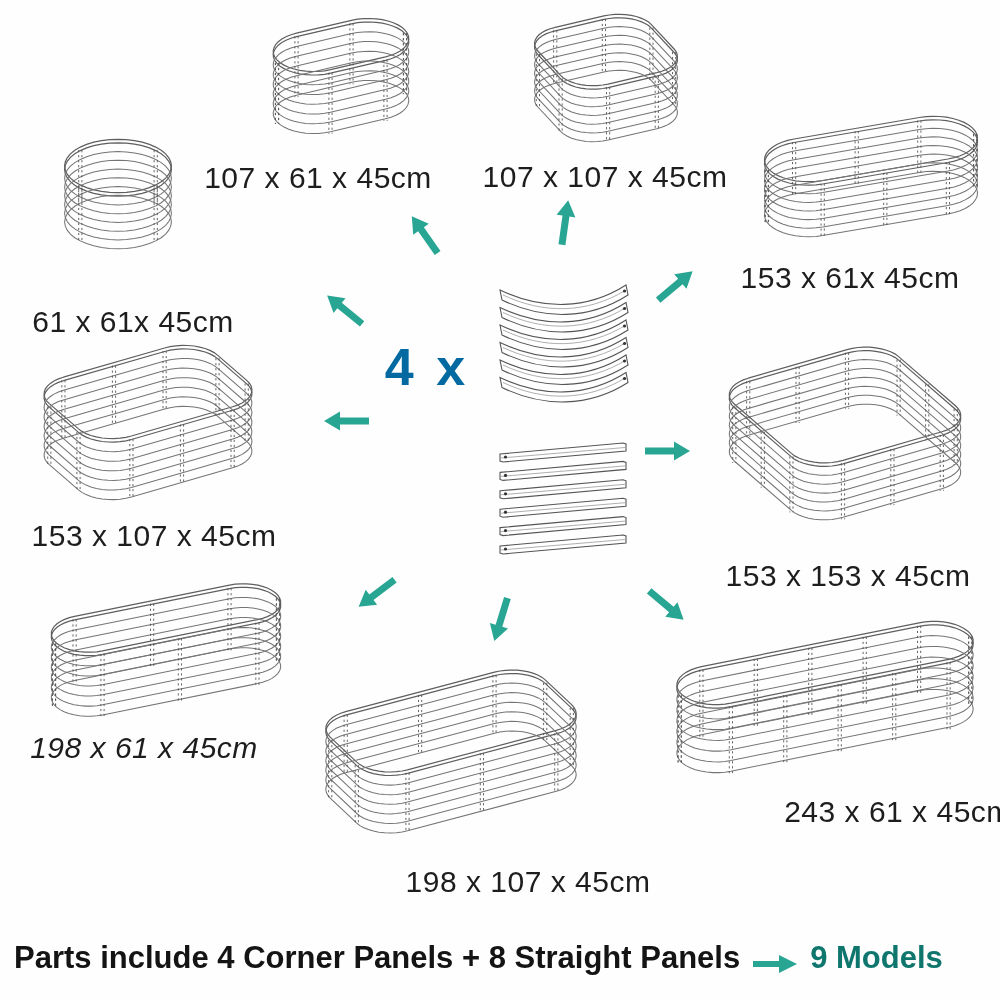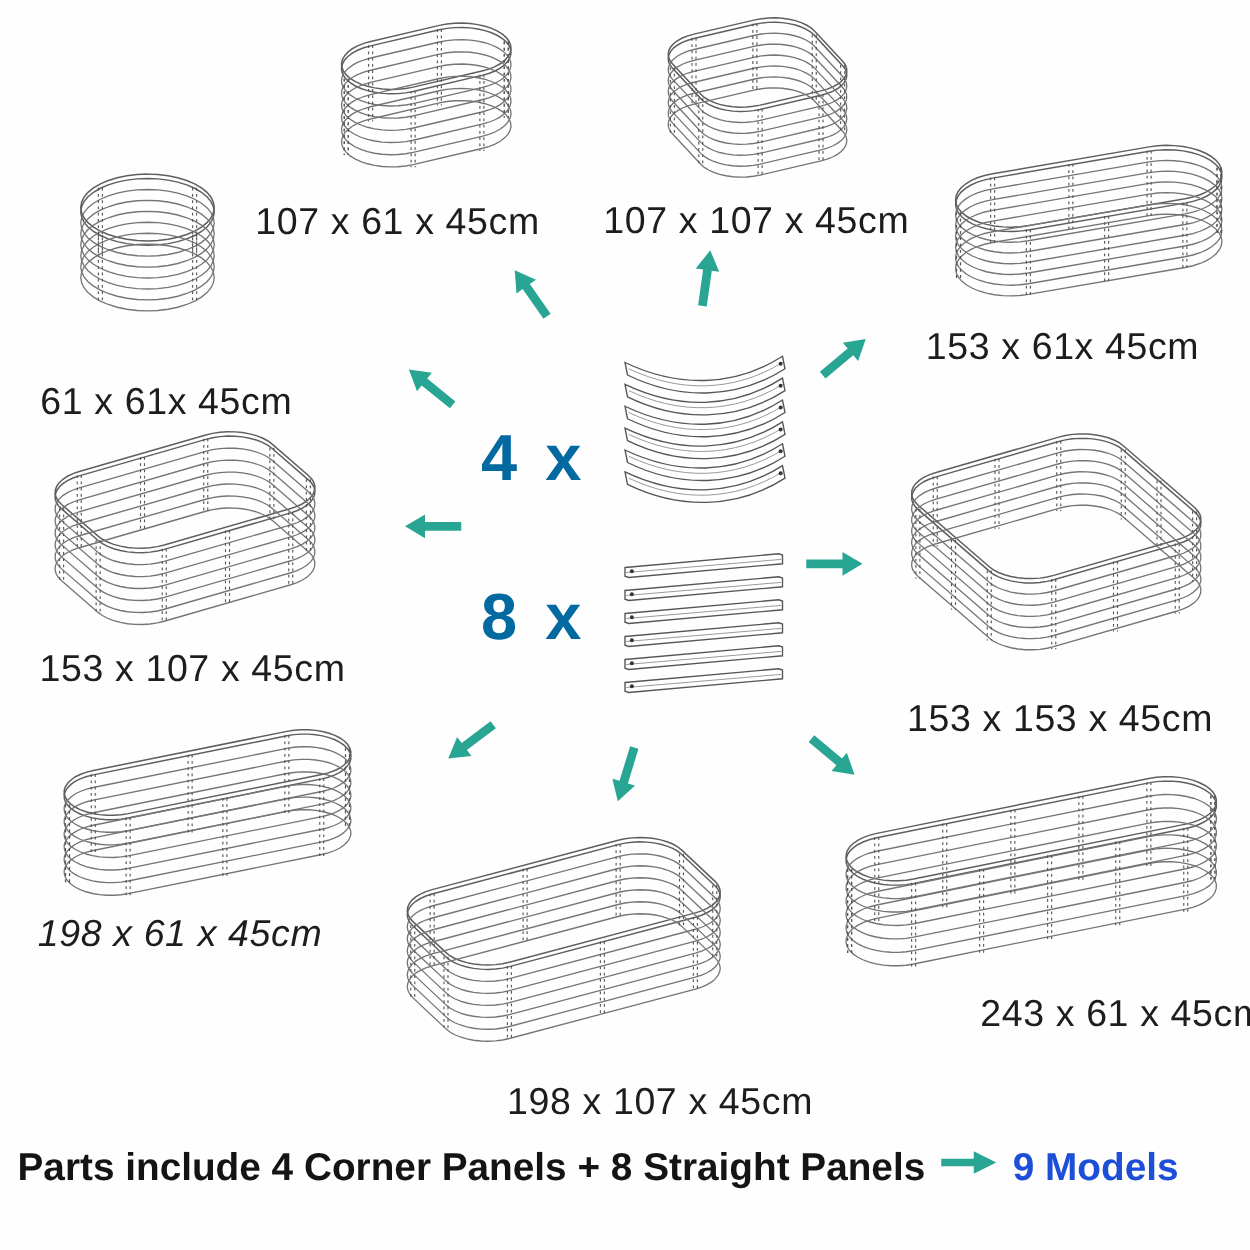--- a/index.html
+++ b/index.html
@@ -10,24 +10,24 @@
   #scene{position:absolute;left:0;top:0;}
   .bed-label{
     position:absolute;transform:translateX(-50%);
     font-size:30px;color:#1d1d1d;white-space:nowrap;letter-spacing:0.5px;
   }
   .count-label{
     position:absolute;transform:translate(-50%,-50%);
     font-size:52px;font-weight:bold;color:#0369a1;letter-spacing:4px;white-space:nowrap;
   }
   .footer{
-    position:absolute;left:14px;top:916px;display:flex;align-items:flex-start;gap:12px;
+    position:absolute;left:14px;top:916px;display:flex;align-items:flex-end;gap:12px;
     font-size:31px;font-weight:bold;color:#141414;white-space:nowrap;
   }
-  .footer .blue{color:#1d4ed8;}
+  .footer .blue{color:#0f766e;margin-top:24px;}
   .f-arrow{flex:0 0 auto;margin-top:2px;}
 </style>
 </head>
 <body>
 
 <div class="stage">
   <svg id="scene" width="1000" height="1000" viewBox="0 0 1000 1000">
       <g>
         <path d="M118.0,139.3L118.0,139.3L118.0,139.3L126.3,139.6L134.5,140.6L142.2,142.2L149.4,144.4L155.7,147.1L161.2,150.3L165.6,153.9L168.8,157.8L170.7,161.8L171.4,166.0L171.4,166.0L171.4,166.0L170.7,170.2L168.8,174.2L165.6,178.1L161.2,181.7L155.7,184.9L149.4,187.6L142.2,189.8L134.5,191.4L126.3,192.4L118.0,192.7L118.0,192.7L118.0,192.7L109.7,192.4L101.5,191.4L93.8,189.8L86.6,187.6L80.3,184.9L74.8,181.7L70.4,178.1L67.2,174.2L65.3,170.2L64.6,166.0L64.6,166.0L64.6,166.0L65.3,161.8L67.2,157.8L70.4,153.9L74.8,150.3L80.3,147.1L86.6,144.4L93.8,142.2L101.5,140.6L109.7,139.6L118.0,139.3Z" fill="none" stroke="#5e5e5e" stroke-width="1.2"></path>
         <path d="M118.0,142.8L118.0,142.8L118.0,142.8L126.3,143.1L134.5,144.1L142.2,145.7L149.4,147.9L155.7,150.6L161.2,153.8L165.6,157.4L168.8,161.3L170.7,165.3L171.4,169.5L171.4,169.5L171.4,169.5L170.7,173.7L168.8,177.7L165.6,181.6L161.2,185.2L155.7,188.4L149.4,191.1L142.2,193.3L134.5,194.9L126.3,195.9L118.0,196.2L118.0,196.2L118.0,196.2L109.7,195.9L101.5,194.9L93.8,193.3L86.6,191.1L80.3,188.4L74.8,185.2L70.4,181.6L67.2,177.7L65.3,173.7L64.6,169.5L64.6,169.5L64.6,169.5L65.3,165.3L67.2,161.3L70.4,157.4L74.8,153.8L80.3,150.6L86.6,147.9L93.8,145.7L101.5,144.1L109.7,143.1L118.0,142.8Z" fill="none" stroke="#5e5e5e" stroke-width="1.2"></path>
@@ -365,21 +365,20 @@
       <div class="bed-label" style="left: 605px; top: 160px;">107 x 107 x 45cm</div>
       <div class="bed-label" style="left: 850px; top: 261px;">153 x 61x 45cm</div>
       <div class="bed-label" style="left: 154px; top: 519px;">153 x 107 x 45cm</div>
       <div class="bed-label" style="left: 848px; top: 541px; margin-top: 18px;">153 x 153 x 45cm</div>
       <div class="bed-label" style="left: 144px; top: 731px; font-style: italic;">198 x 61 x 45cm</div>
       <div class="bed-label" style="left: 528px; top: 845px; margin-top: 20px;">198 x 107 x 45cm</div>
       <div class="bed-label" style="left: 850px; top: 795px; margin-left: 48px;">243 x 61 x 45cm</div>
     </div>
 
   <div class="count-label" style="left:427px;top:367px">4 x</div>
-  <div class="count-label" style="left:427px;top:494px">8 x</div>
 
   <div class="footer">
     <span>Parts include 4 Corner Panels + 8 Straight Panels</span>
     <svg class="f-arrow" width="46" height="24" viewBox="0 0 46 24">
       <path d="M1,9 L27,9 L27,3 L45,12 L27,21 L27,15 L1,15 Z" fill="#29a693"></path>
     </svg>
     <span class="blue">9 Models</span>
   </div>
 </div>
 

